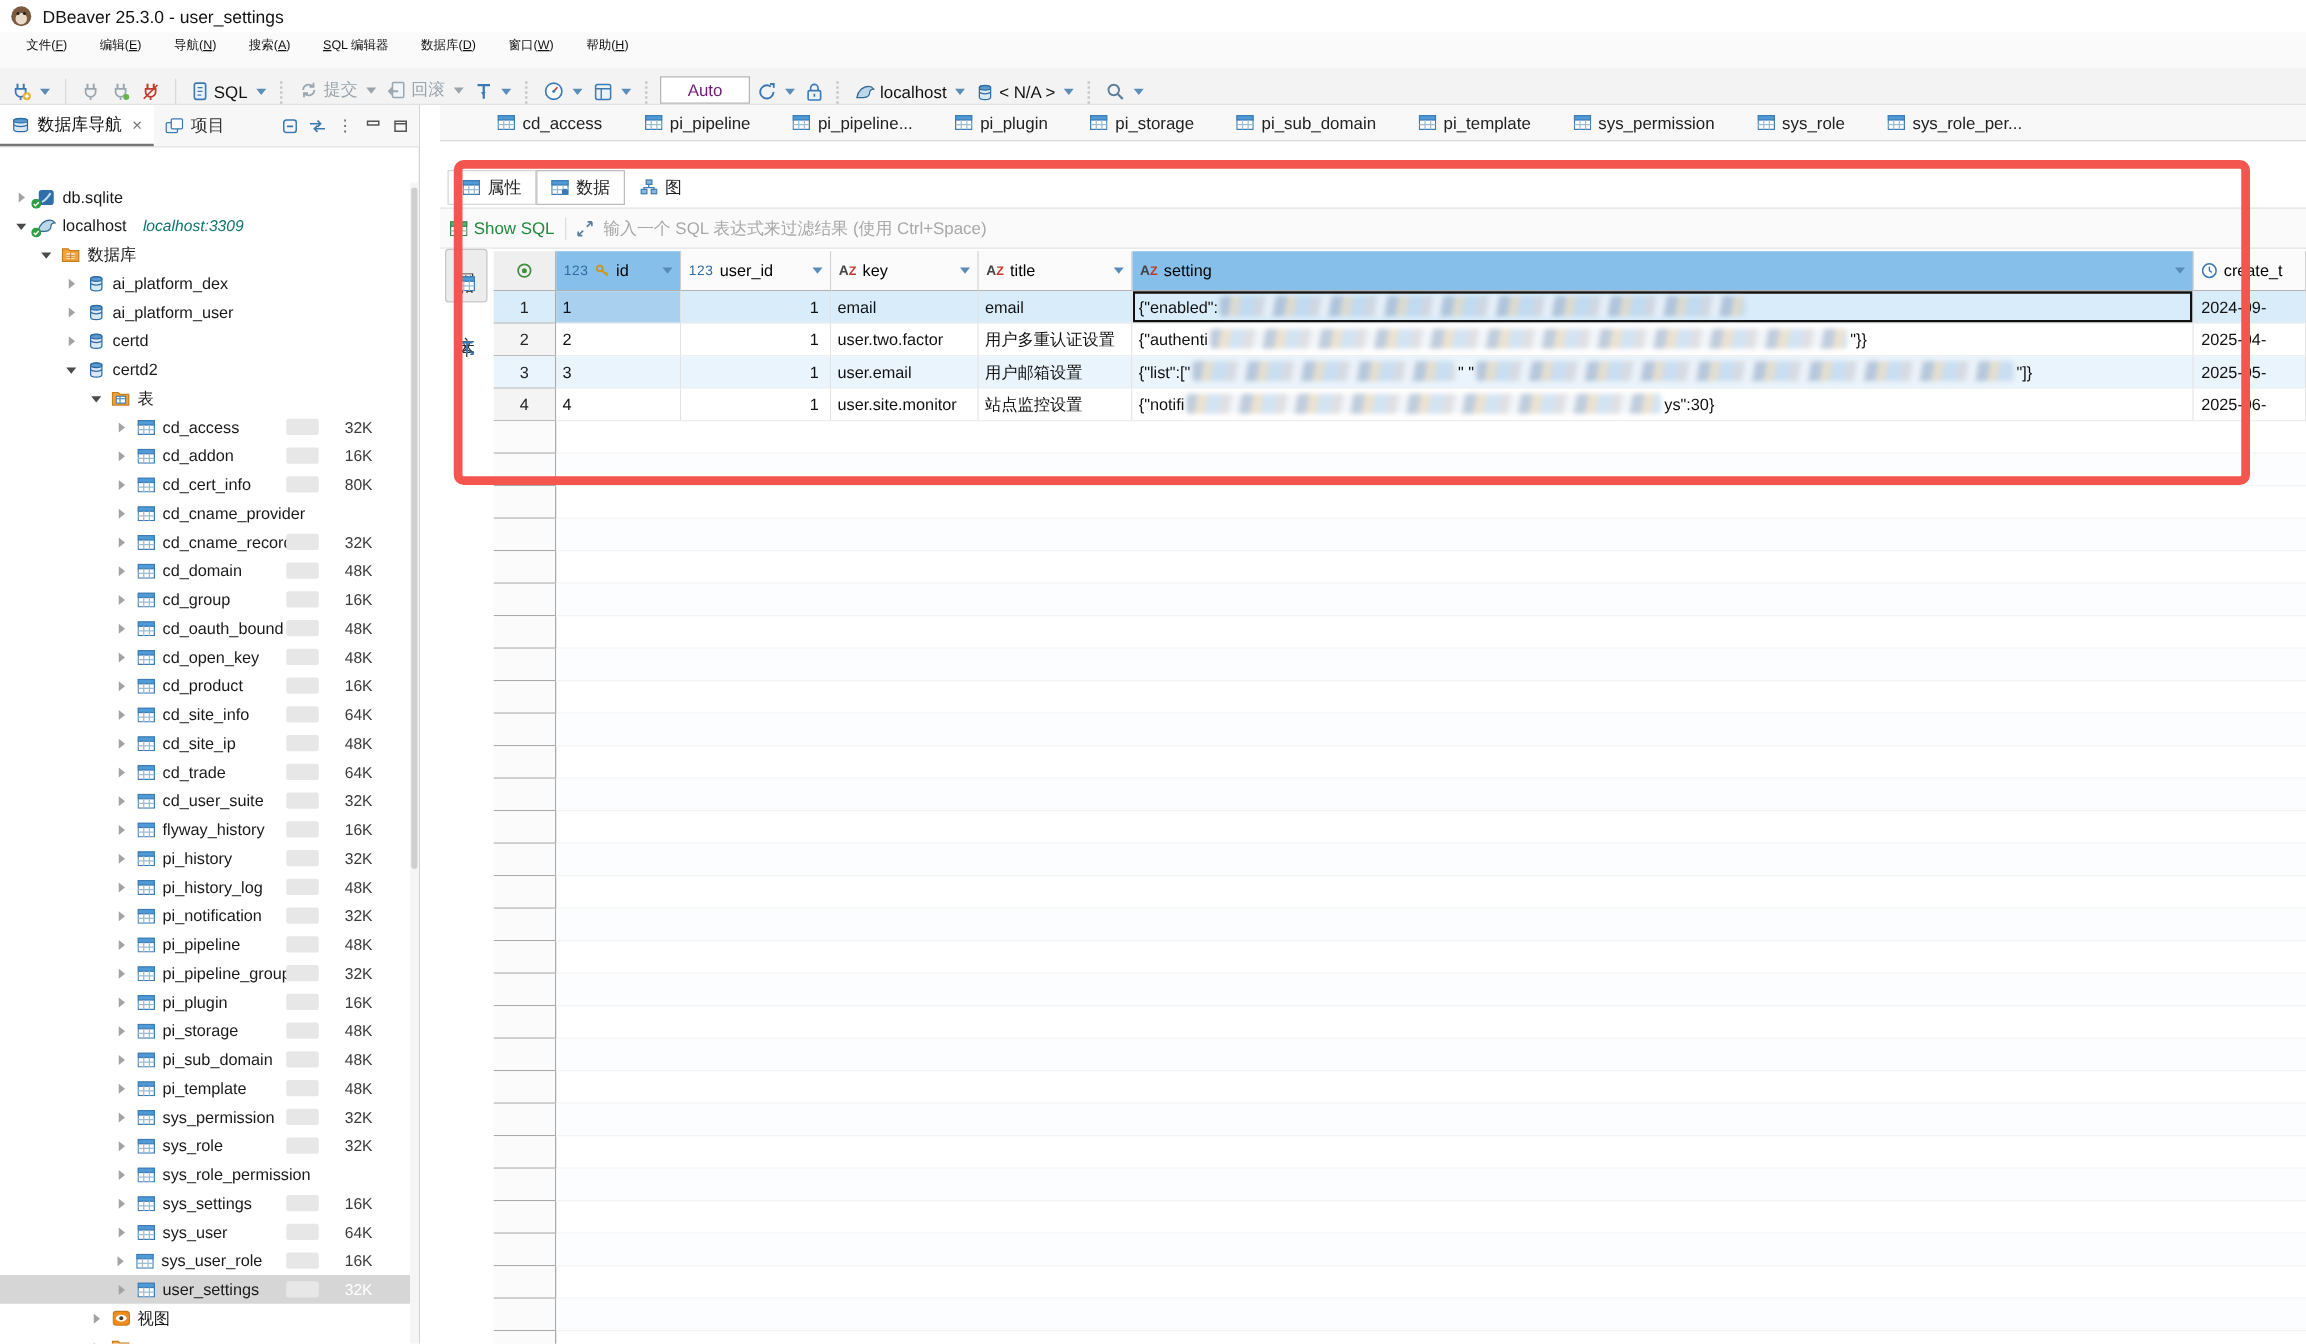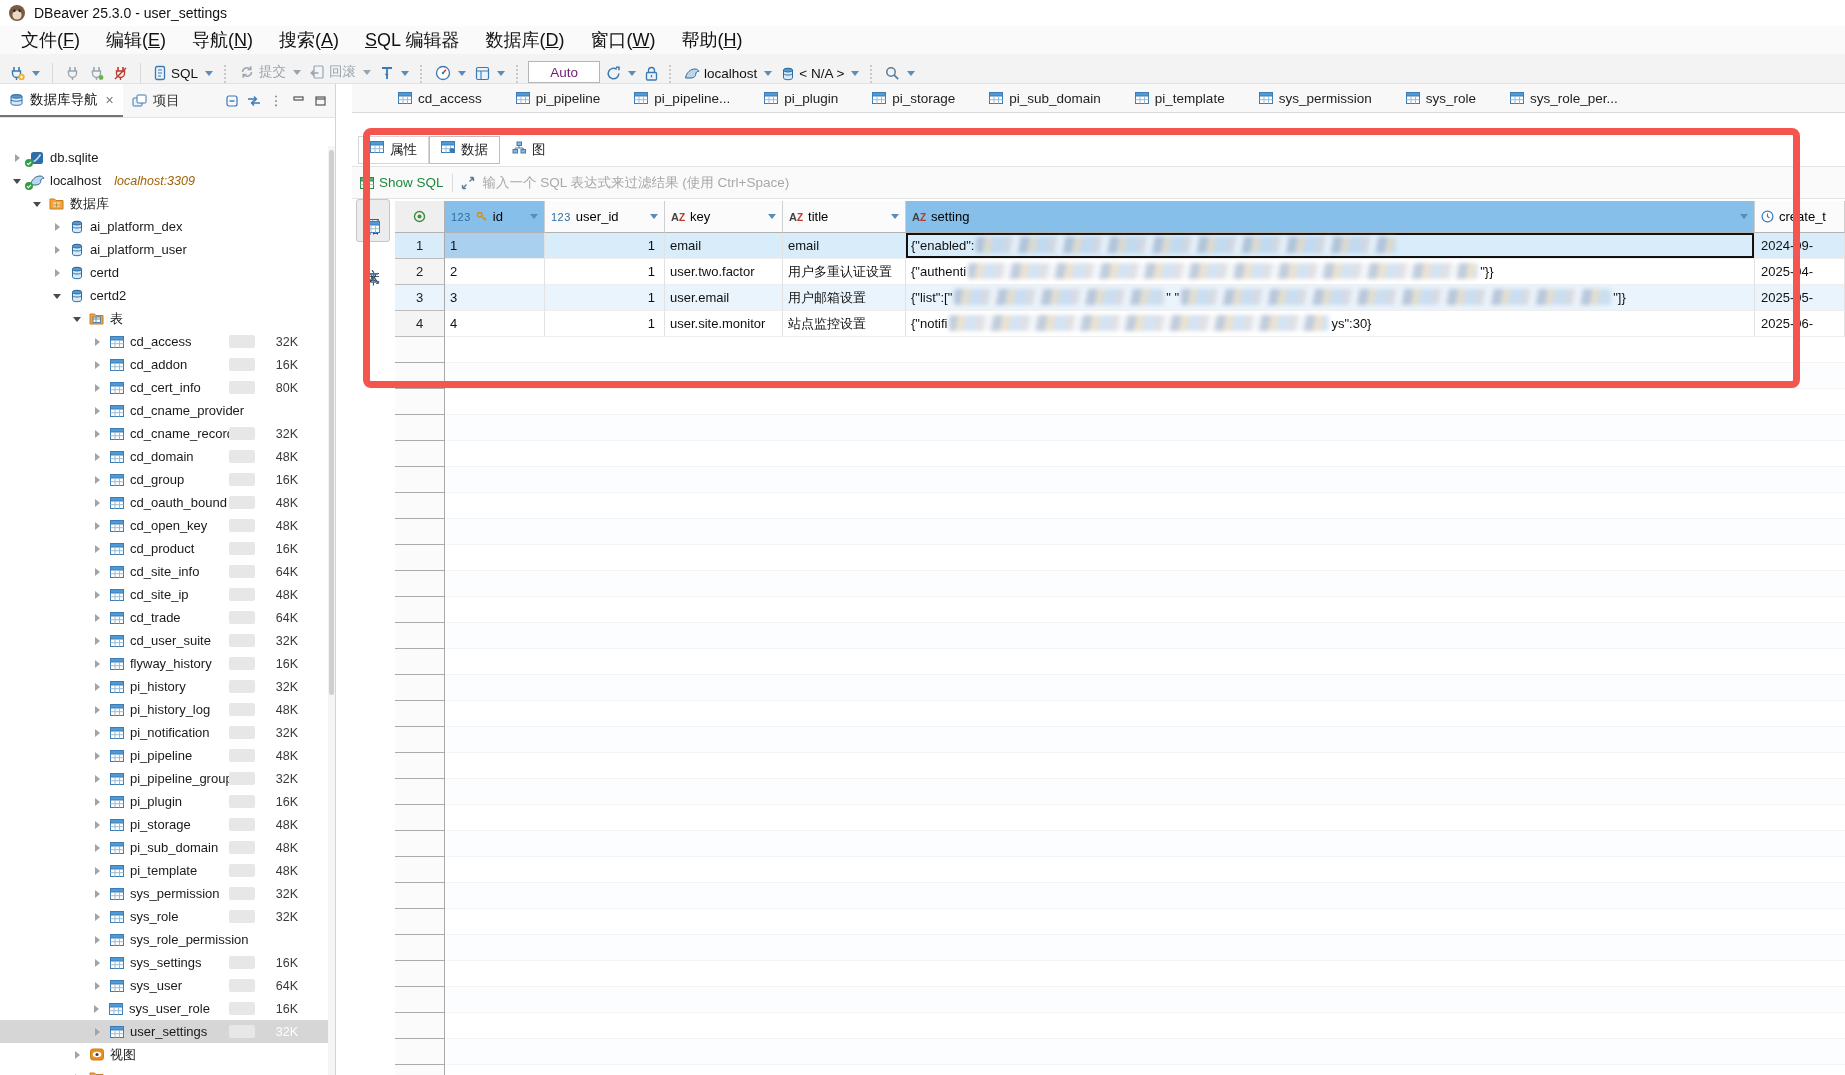--- a/index.html
+++ b/index.html
@@ -1,21 +1,21 @@
 <!DOCTYPE html>
 <html><head>
 <meta charset="utf-8">
 <style>
   *{margin:0;padding:0;box-sizing:border-box}
   html,body{width:1845px;height:1075px;background:#fff;font-family:"Liberation Sans",sans-serif;overflow:hidden}
   #app{position:relative;width:1845px;height:1075px;font-size:13px;color:#1a1a1a;background:#fff}
 
   
   .titlebar{position:absolute;left:0;top:0;right:0;height:26px;background:#fff;display:flex;align-items:center;gap:8px;padding-left:8px;font-size:14px;color:#111}
-  .menubar{position:absolute;left:0;top:26px;right:0;height:28px;background:#fafafa;display:flex;align-items:center;padding-left:8px;font-size:18px}
+  .menubar{position:absolute;left:0;top:26px;right:0;height:28px;background:#fafafa;display:flex;align-items:flex-start;padding-left:8px;font-size:10px}
   .menubar .mi{padding:3px 13px;color:#111;cursor:default}
   .toolbar{position:absolute;left:0;top:54px;right:0;height:30px;background:#f3f3f3;border-bottom:1px solid #e2e2e2;display:flex;align-items:flex-end;padding-left:6px;gap:3px}
   .tbtn{display:inline-flex;align-items:center;gap:4px;padding:2px 3px;border-radius:3px}
   .tbtn span.lbl{font-size:13.5px;color:#111}
   .tbtn span.lbl.dis{color:#9aa4ad}
   .dd{width:0;height:0;border-left:4px solid transparent;border-right:4px solid transparent;border-top:5px solid #5a8cb8;display:inline-block;margin-left:3px}
   .dd.gray{border-top-color:#9aa4ad}
   .grip{width:4px;height:18px;border-left:2px dotted #c9c9c9;margin:0 5px}
   .vsep{width:1px;height:20px;background:#d9d9d9;margin:0 6px}
   .autobox{width:72px;height:22px;border:1px solid #b5b5b5;background:#fff;display:inline-flex;align-items:center;justify-content:center;font-size:13.5px;color:#701a75}
@@ -34,33 +34,33 @@
   .sbficons{display:flex;gap:8px;margin-left:8px}
   .tree{position:absolute;left:0;top:62px;right:7px;bottom:0;overflow:hidden}
   .trow{position:relative;height:23px;display:flex;align-items:center;gap:5px;white-space:nowrap}
   .trow.sel{background:#d6d6d6}
   .chev{width:10px;height:10px;position:relative;flex:0 0 10px}
   .chev.collapsed::before{content:"";position:absolute;left:2px;top:1px;border-top:4px solid transparent;border-bottom:4px solid transparent;border-left:5px solid #a3a3a3}
   .chev.expanded::before{content:"";position:absolute;left:0;top:3px;border-left:4px solid transparent;border-right:4px solid transparent;border-top:5px solid #4a4a4a}
   .ticon{position:relative;width:17px;height:15px;flex:0 0 17px;display:inline-flex;align-items:center;justify-content:center}
   .ticon .chk{position:absolute;left:-3px;bottom:-2px}
   .tlabel{font-size:13px;color:#1a1a1a}
-  .tdetail{font-size:12.5px;color:#a16207;font-style:italic;margin-left:8px}
+  .tdetail{font-size:12.5px;color:#0f766e;font-style:italic;margin-left:8px}
   .size{position:absolute;right:30px;display:flex;align-items:center;gap:16px}
   .size .bar{width:26px;height:13px;background:#e7e7e7;border-radius:2px}
   .size .txt{width:27px;text-align:right;font-size:12.5px;color:#3a3a3a}
   .trow.sel .size .txt{color:#fff}
   .sb-scroll{position:absolute;right:0;top:62px;width:7px;bottom:0;background:#f5f5f5}
   .sb-scroll .thumb{position:absolute;left:1px;width:5px;top:4px;height:545px;background:#cfcfcf;border-radius:3px}
 
   
   .etabs{position:absolute;left:352px;top:84px;right:0;height:29px;background:#f8f8f8;border-bottom:1px solid #dadada;display:flex;align-items:center;padding-left:46px}
   .etab{display:inline-flex;align-items:center;gap:6px;margin-right:34px;font-size:13.5px;color:#222;white-space:nowrap}
   .rtabs{position:absolute;left:352px;top:133px;right:0;height:33px;background:#fff;display:flex;align-items:center;padding-left:6px}
-  .rtab{display:flex;align-items:flex-start;gap:6px;padding:4px 11px;font-size:13.5px;color:#222;border:1px solid transparent}
+  .rtab{display:flex;align-items:center;gap:6px;padding:4px 11px;font-size:13.5px;color:#222;border:1px solid transparent}
   .rtab.boxed{border-color:#d6d6d6;background:#fff}
   .rtab.active{border-color:#bdbdbd;background:#fff;box-shadow:0 1px 0 #fff}
   .fbar{position:absolute;left:352px;top:166px;right:0;height:33px;background:#fafafa;border-top:1px solid #e4e4e4;border-bottom:1px solid #e4e4e4;display:flex;align-items:center;padding:0 8px;gap:8px}
   .showsql{display:inline-flex;align-items:center;gap:5px;color:#1d8a3c;font-size:13.5px}
   .fbar .thin{width:1px;height:18px;background:#dcdcdc}
   .fbar input{flex:1;border:0;background:transparent;outline:0;font-size:13.5px;color:#333;font-family:"Liberation Sans",sans-serif}
   .fbar input::placeholder{color:#a8a8a8}
 
   
   .vstrip{position:absolute;left:352px;top:199px;width:42px;height:420px;background:#fff}

